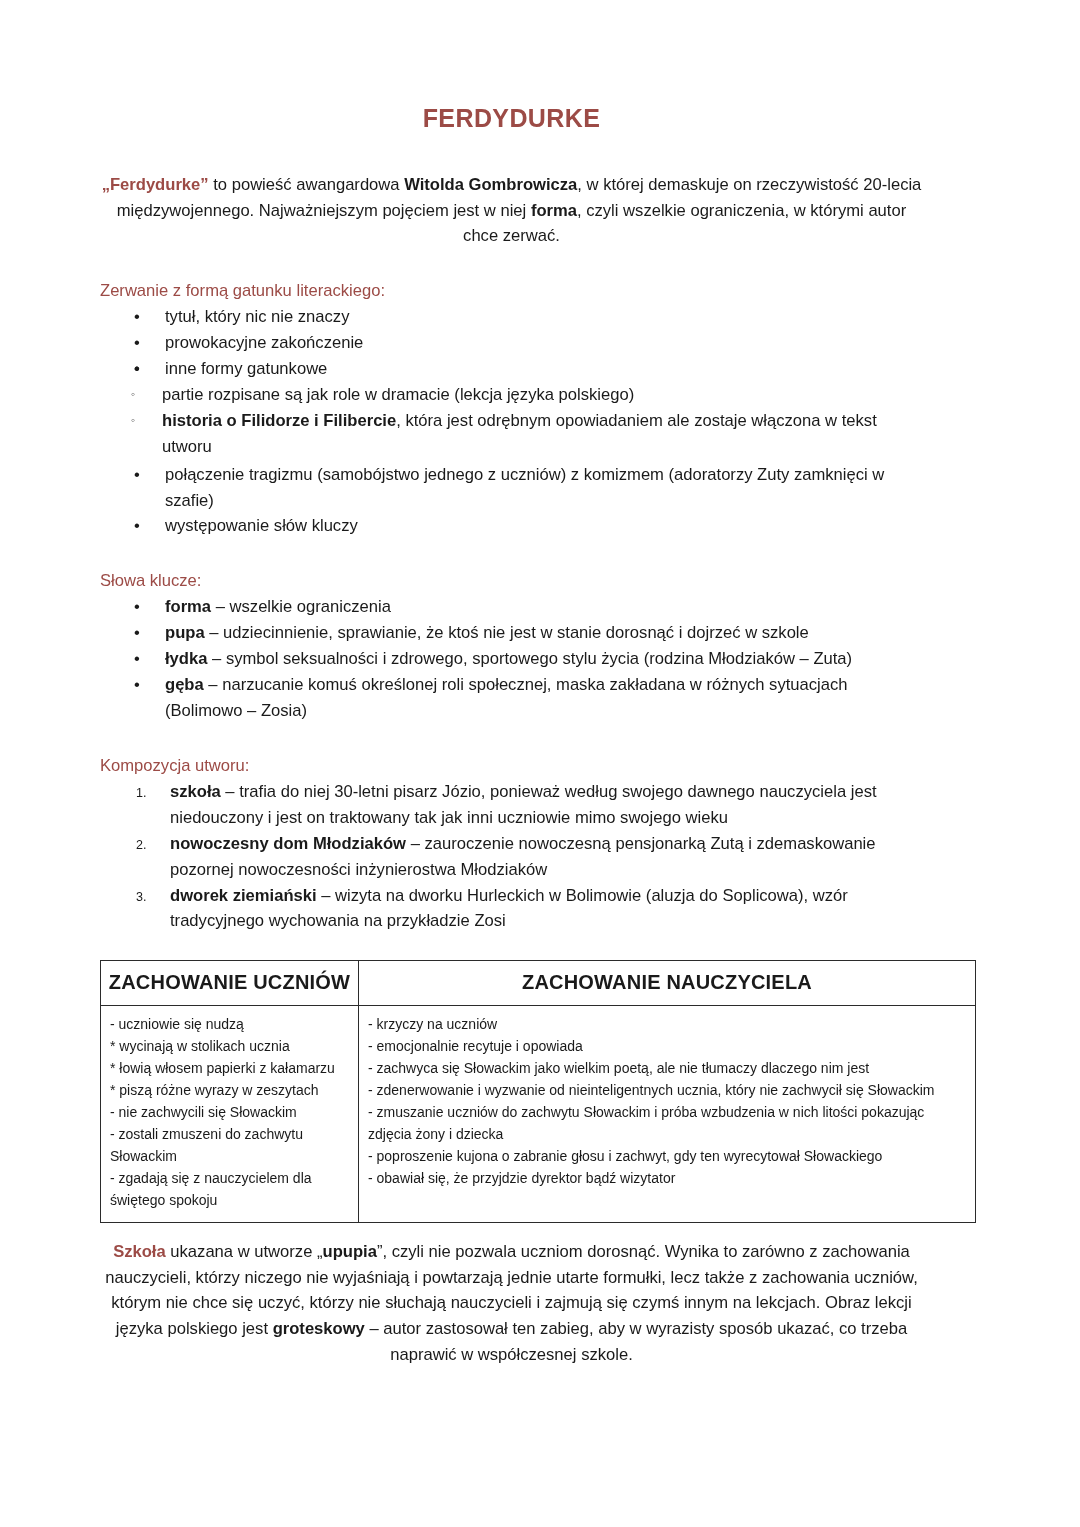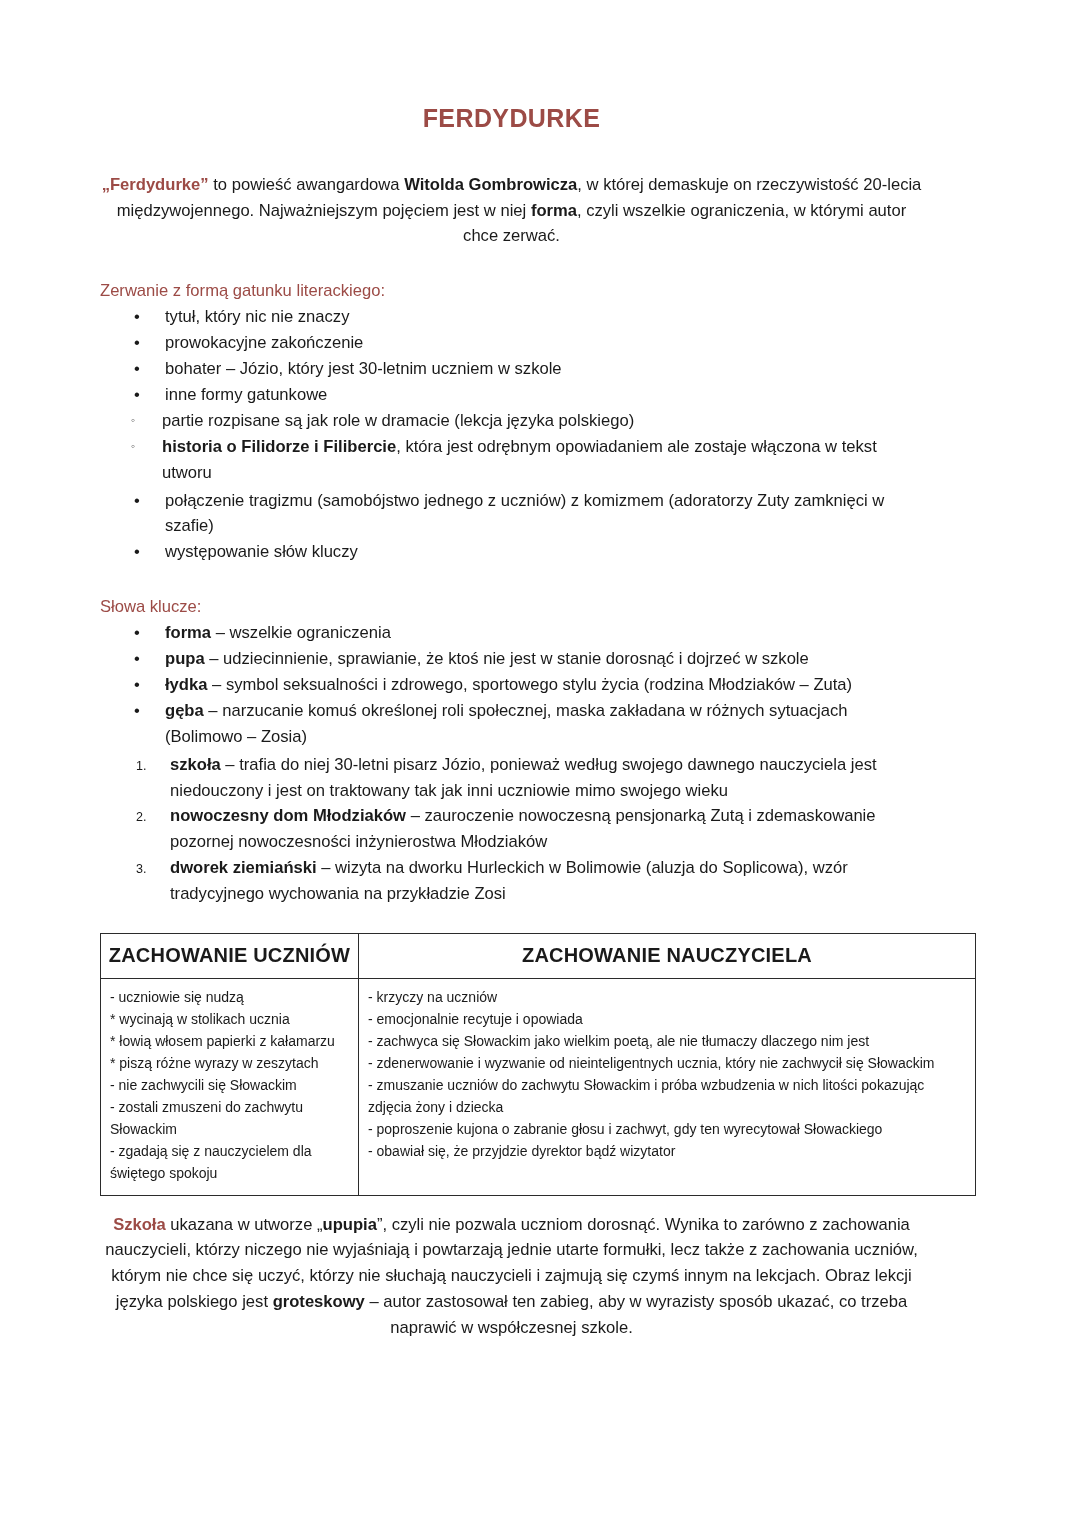--- a/index.html
+++ b/index.html
@@ -161,40 +161,41 @@
   <h1 class="doc-title">FERDYDURKE</h1>
 
   <p class="para intro-para">
     <span class="accent-b">„Ferdydurke”</span><span> to powieść awangardowa </span><span class="b">Witolda Gombrowicza</span><span>, w której demaskuje on rzeczywistość 20-lecia międzywojennego. Najważniejszym pojęciem jest w niej </span><span class="b">forma</span><span>, czyli wszelkie ograniczenia, w którymi autor chce zerwać.</span>
   </p>
 
   <h2 class="section-head">Zerwanie z formą gatunku literackiego:</h2>
   <ul class="lvl1">
     <li><span class="bullet">•</span><span>tytuł, który nic nie znaczy</span></li>
     <li><span class="bullet">•</span><span>prowokacyjne zakończenie</span></li>
-    <li><span class="bullet">•</span><span>bohater – Józio, który jest 30-letnim uczniem w szkole</span></li>
+    <li><span class="bullet">•</span></li>
     <li><span class="bullet">•</span><span>inne formy gatunkowe</span></li>
   </ul>
   <ul class="lvl2">
     <li><span class="bullet-o">◦</span><span>partie rozpisane są jak role w dramacie (lekcja języka polskiego)</span></li>
     <li><span class="bullet-o">◦</span><span class="b">historia o Filidorze i Filibercie</span><span>, która jest odrębnym opowiadaniem ale zostaje włączona w tekst utworu</span></li>
   </ul>
   <ul class="lvl1">
     <li><span class="bullet">•</span><span>połączenie tragizmu (samobójstwo jednego z uczniów) z komizmem (adoratorzy Zuty zamknięci w szafie)</span></li>
     <li><span class="bullet">•</span><span>występowanie słów kluczy</span></li>
   </ul>
 
   <h2 class="section-head">Słowa klucze:</h2>
   <ul class="lvl1">
     <li><span class="bullet">•</span><span class="b">forma</span><span> – wszelkie ograniczenia</span></li>
     <li><span class="bullet">•</span><span class="b">pupa</span><span> – udziecinnienie, sprawianie, że ktoś nie jest w stanie dorosnąć i dojrzeć w szkole</span></li>
     <li><span class="bullet">•</span><span class="b">łydka</span><span> – symbol seksualności i zdrowego, sportowego stylu życia (rodzina Młodziaków – Zuta)</span></li>
     <li><span class="bullet">•</span><span class="b">gęba</span><span> – narzucanie komuś określonej roli społecznej, maska zakładana w różnych sytuacjach (Bolimowo – Zosia)</span></li>
   </ul>
 
+  <h2 class="section-head">Kompozycja utworu:</h2>
   <ol class="numlist">
     <li><span class="num">1.</span><span class="b">szkoła</span><span> – trafia do niej 30-letni pisarz Józio, ponieważ według swojego dawnego nauczyciela jest niedouczony i jest on traktowany tak jak inni uczniowie mimo swojego wieku</span></li>
     <li><span class="num">2.</span><span class="b">nowoczesny dom Młodziaków</span><span> – zauroczenie nowoczesną pensjonarką Zutą i zdemaskowanie pozornej nowoczesności inżynierostwa Młodziaków</span></li>
     <li><span class="num">3.</span><span class="b">dworek ziemiański</span><span> – wizyta na dworku Hurleckich w Bolimowie (aluzja do Soplicowa), wzór tradycyjnego wychowania na przykładzie Zosi</span></li>
   </ol>
 
   <div class="tbl-wrap">
     <table class="cmp">
       <colgroup>
           <col class="c1">

